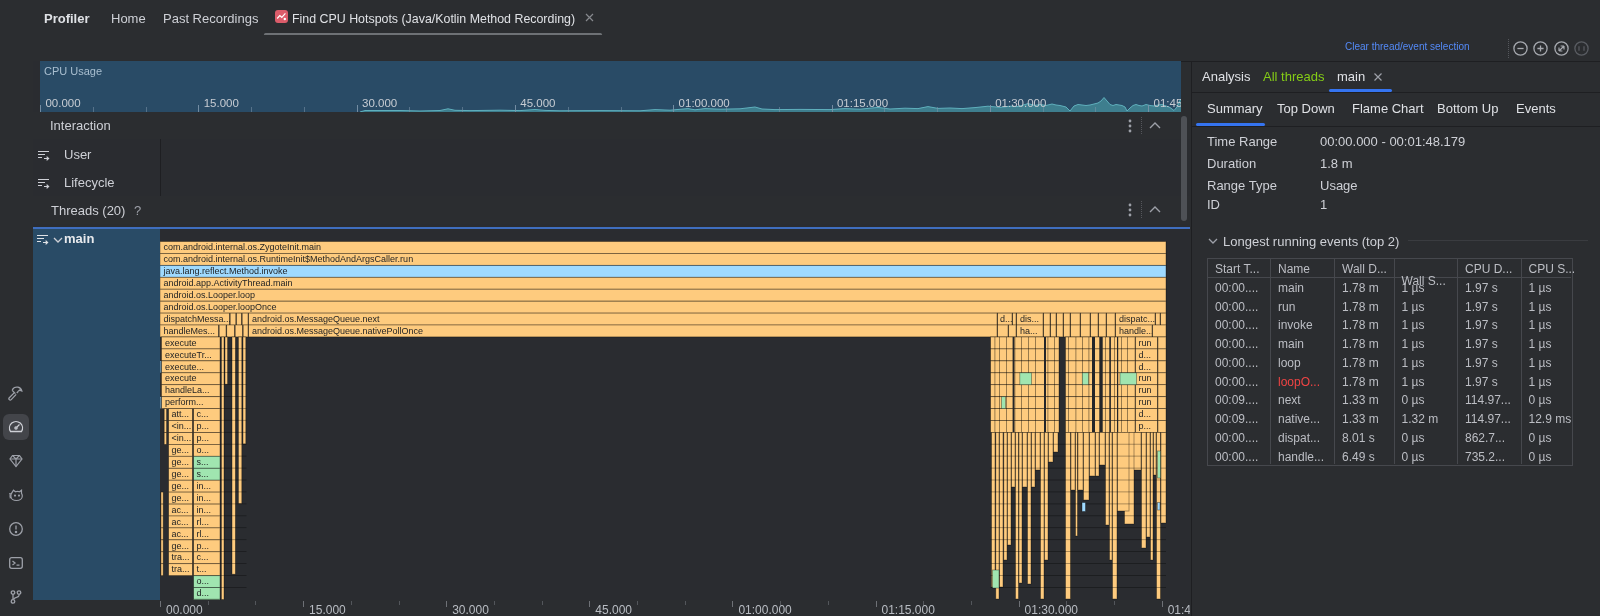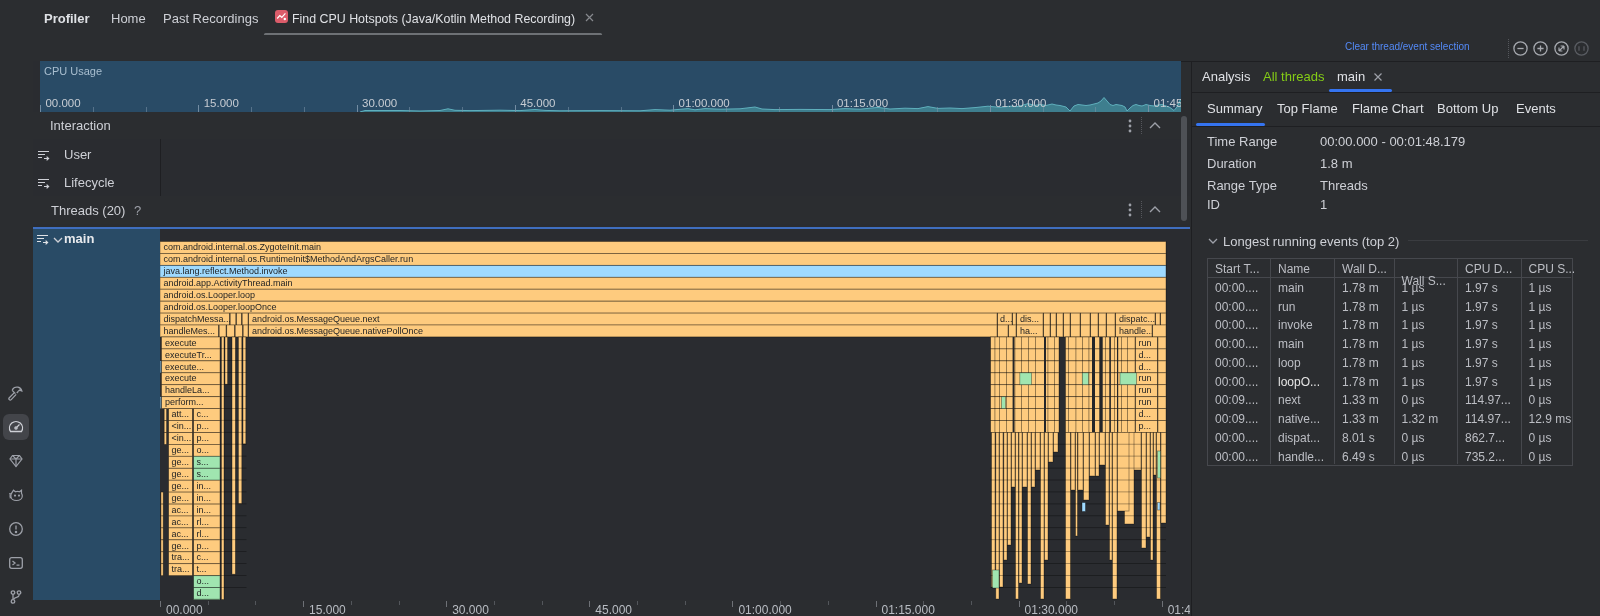--- a/index.html
+++ b/index.html
@@ -512,31 +512,31 @@
 <div class="abs" style="left:1192px;top:62px;width:408px;height:30px;border-bottom:1px solid #1e1f22"></div>
 <div class="lbl" style="left:1202px;top:69px;color:#dfe1e5">Analysis</div>
 <div class="lbl" style="left:1263px;top:69px;color:#84cc16">All threads</div>
 <div class="lbl" style="left:1337px;top:69px;color:#dfe1e5">main</div>
 <svg class="abs" style="left:1373px;top:72px" width="10" height="10" viewBox="0 0 10 10">
     <path d="M1.5 1.5l7 7M8.5 1.5l-7 7" stroke="#9da0a8" stroke-width="1.2"></path>
   </svg>
 <div class="abs" style="left:1329px;top:88.5px;width:63px;height:3px;background:#3574f0;border-radius:1.5px"></div>
 <div class="abs" style="left:1192px;top:92px;width:408px;height:34px;border-bottom:1px solid #1e1f22"></div>
 <div class="lbl" style="left:1207px;top:101px;color:#dfe1e5">Summary</div>
-<div class="lbl" style="left:1277px;top:101px;color:#dfe1e5">Top Flame</div>
+<div class="lbl" style="left:1277px;top:101px;color:#dfe1e5">Top Down</div>
 <div class="lbl" style="left:1352px;top:101px;color:#dfe1e5">Flame Chart</div>
 <div class="lbl" style="left:1437px;top:101px;color:#dfe1e5">Bottom Up</div>
 <div class="lbl" style="left:1516px;top:101px;color:#dfe1e5">Events</div>
 <div class="abs" style="left:1196px;top:122.5px;width:69px;height:3.5px;background:#3574f0;border-radius:2px"></div>
 <div class="lbl" style="left:1207px;top:134px;color:#ced0d6">Time Range</div>
 <div class="lbl" style="left:1320px;top:134px;color:#ced0d6">00:00.000 - 00:01:48.179</div>
 <div class="lbl" style="left:1207px;top:156px;color:#ced0d6">Duration</div>
 <div class="lbl" style="left:1320px;top:156px;color:#ced0d6">1.8 m</div>
 <div class="lbl" style="left:1207px;top:178px;color:#ced0d6">Range Type</div>
-<div class="lbl" style="left:1320px;top:178px;color:#ced0d6">Threads</div>
+<div class="lbl" style="left:1320px;top:178px;color:#ced0d6">Usage</div>
 <div class="lbl" style="left:1207px;top:197px;color:#ced0d6">ID</div>
 <div class="lbl" style="left:1320px;top:197px;color:#ced0d6">1</div>
 <svg class="abs" style="left:1208px;top:238px" width="10" height="6" viewBox="0 0 10 6">
     <path d="M1 1l4 4 4-4" stroke="#9da0a8" stroke-width="1.3" fill="none"></path>
   </svg>
 <div class="lbl" style="left:1223px;top:234px;color:#ced0d6">Longest running events (top 2)</div>
 <div class="abs" style="left:1408px;top:240px;width:180px;height:1px;background:#3a3c40"></div>
 <div class="abs" style="left:1207px;top:258px;width:364px;height:206.2px;border:1px solid #46484d"></div>
 <div class="abs" style="left:1270.0px;top:258px;width:1px;height:206.2px;background:#46484d"></div>
 <div class="abs" style="left:1334.0px;top:258px;width:1px;height:206.2px;background:#46484d"></div>
@@ -574,21 +574,21 @@
 <div class="abs" style="left:1401.5px;top:337.0px;font-size:12px;color:#bcbec4;white-space:nowrap">1 µs</div>
 <div class="abs" style="left:1465.0px;top:337.0px;font-size:12px;color:#bcbec4;white-space:nowrap">1.97 s</div>
 <div class="abs" style="left:1528.5px;top:337.0px;font-size:12px;color:#bcbec4;white-space:nowrap">1 µs</div>
 <div class="abs" style="left:1215.0px;top:355.8px;font-size:12px;color:#bcbec4;white-space:nowrap">00:00....</div>
 <div class="abs" style="left:1278.0px;top:355.8px;font-size:12px;color:#bcbec4;white-space:nowrap">loop</div>
 <div class="abs" style="left:1342.0px;top:355.8px;font-size:12px;color:#bcbec4;white-space:nowrap">1.78 m</div>
 <div class="abs" style="left:1401.5px;top:355.8px;font-size:12px;color:#bcbec4;white-space:nowrap">1 µs</div>
 <div class="abs" style="left:1465.0px;top:355.8px;font-size:12px;color:#bcbec4;white-space:nowrap">1.97 s</div>
 <div class="abs" style="left:1528.5px;top:355.8px;font-size:12px;color:#bcbec4;white-space:nowrap">1 µs</div>
 <div class="abs" style="left:1215.0px;top:374.5px;font-size:12px;color:#bcbec4;white-space:nowrap">00:00....</div>
-<div class="abs" style="left:1278.0px;top:374.5px;font-size:12px;color:#e5e5e5;white-space:nowrap">loopO...</div>
+<div class="abs" style="left:1278.0px;top:374.5px;font-size:12px;color:#ef4444;white-space:nowrap">loopO...</div>
 <div class="abs" style="left:1342.0px;top:374.5px;font-size:12px;color:#bcbec4;white-space:nowrap">1.78 m</div>
 <div class="abs" style="left:1401.5px;top:374.5px;font-size:12px;color:#bcbec4;white-space:nowrap">1 µs</div>
 <div class="abs" style="left:1465.0px;top:374.5px;font-size:12px;color:#bcbec4;white-space:nowrap">1.97 s</div>
 <div class="abs" style="left:1528.5px;top:374.5px;font-size:12px;color:#bcbec4;white-space:nowrap">1 µs</div>
 <div class="abs" style="left:1215.0px;top:393.2px;font-size:12px;color:#bcbec4;white-space:nowrap">00:09....</div>
 <div class="abs" style="left:1278.0px;top:393.2px;font-size:12px;color:#bcbec4;white-space:nowrap">next</div>
 <div class="abs" style="left:1342.0px;top:393.2px;font-size:12px;color:#bcbec4;white-space:nowrap">1.33 m</div>
 <div class="abs" style="left:1401.5px;top:393.2px;font-size:12px;color:#bcbec4;white-space:nowrap">0 µs</div>
 <div class="abs" style="left:1465.0px;top:393.2px;font-size:12px;color:#bcbec4;white-space:nowrap">114.97...</div>
 <div class="abs" style="left:1528.5px;top:393.2px;font-size:12px;color:#bcbec4;white-space:nowrap">0 µs</div>

